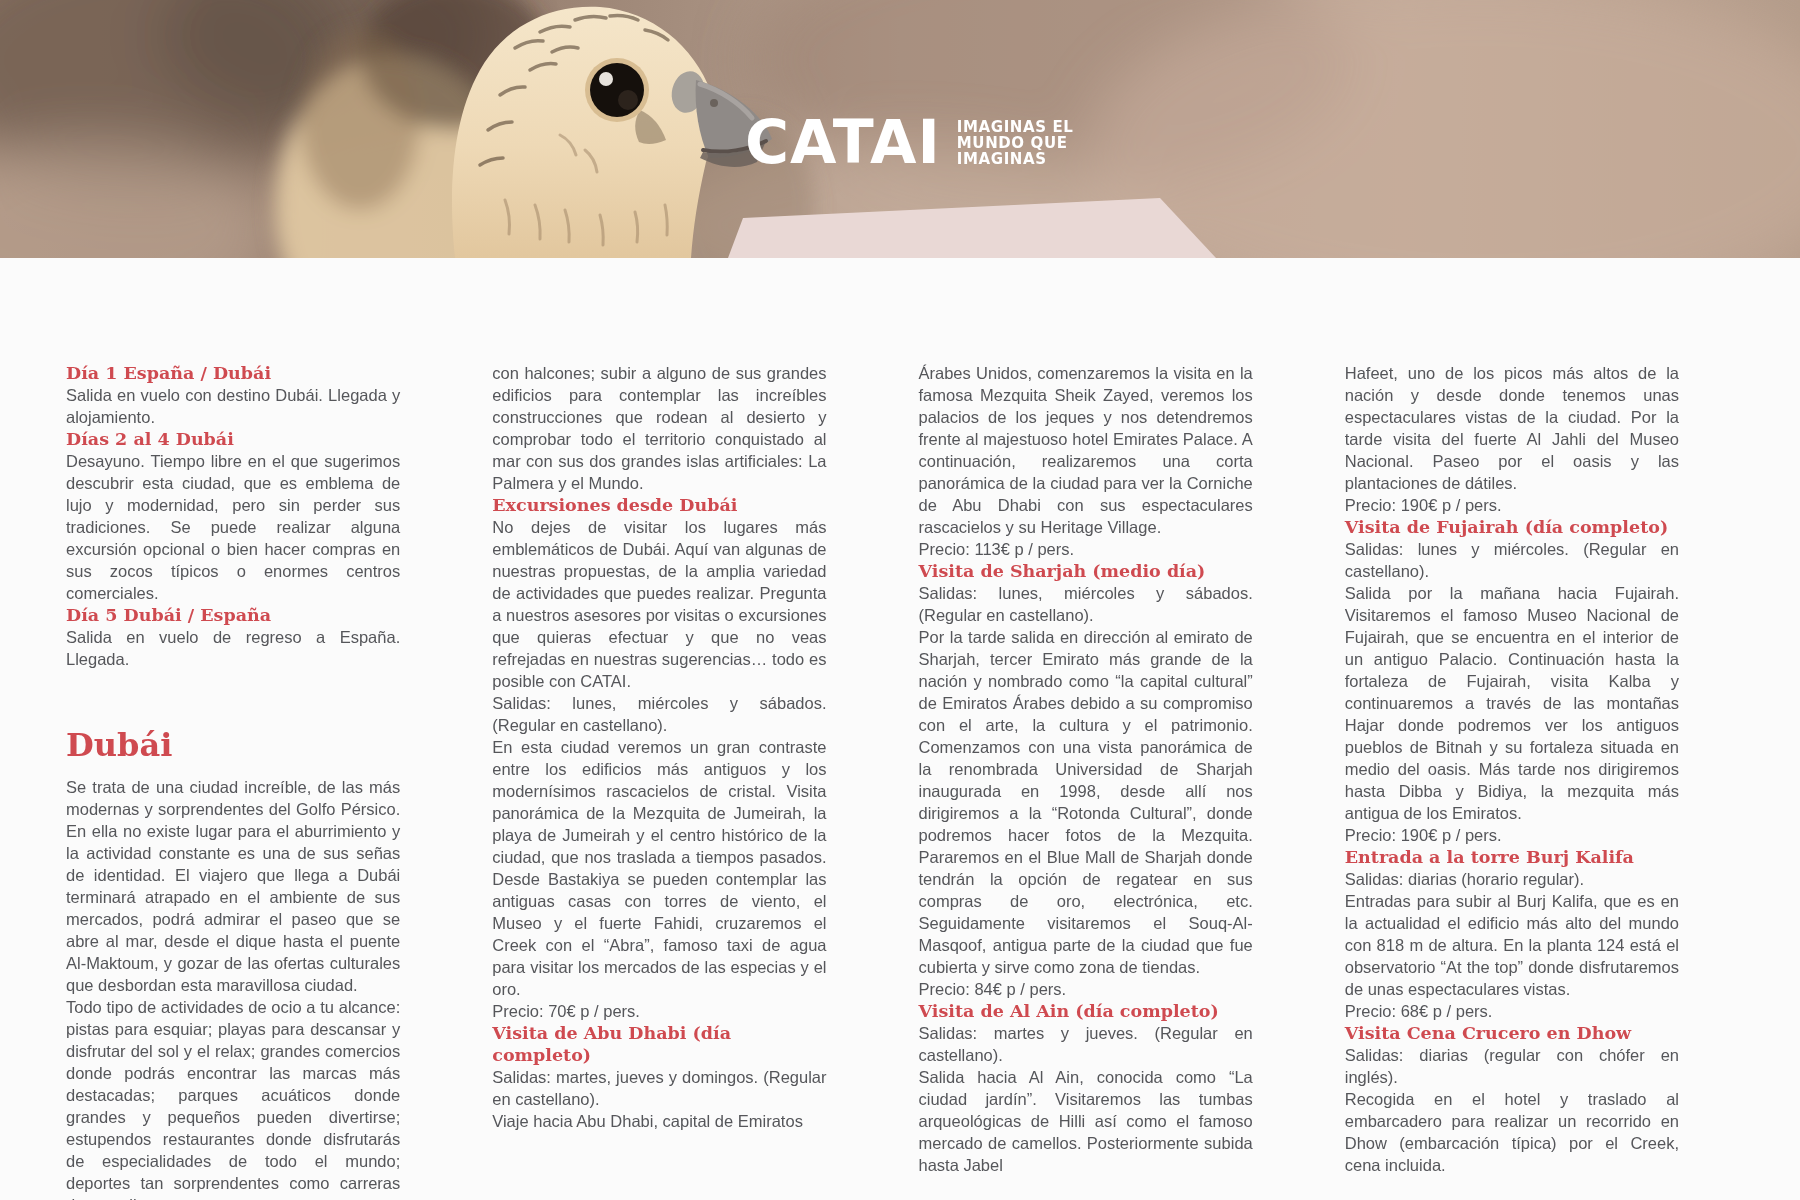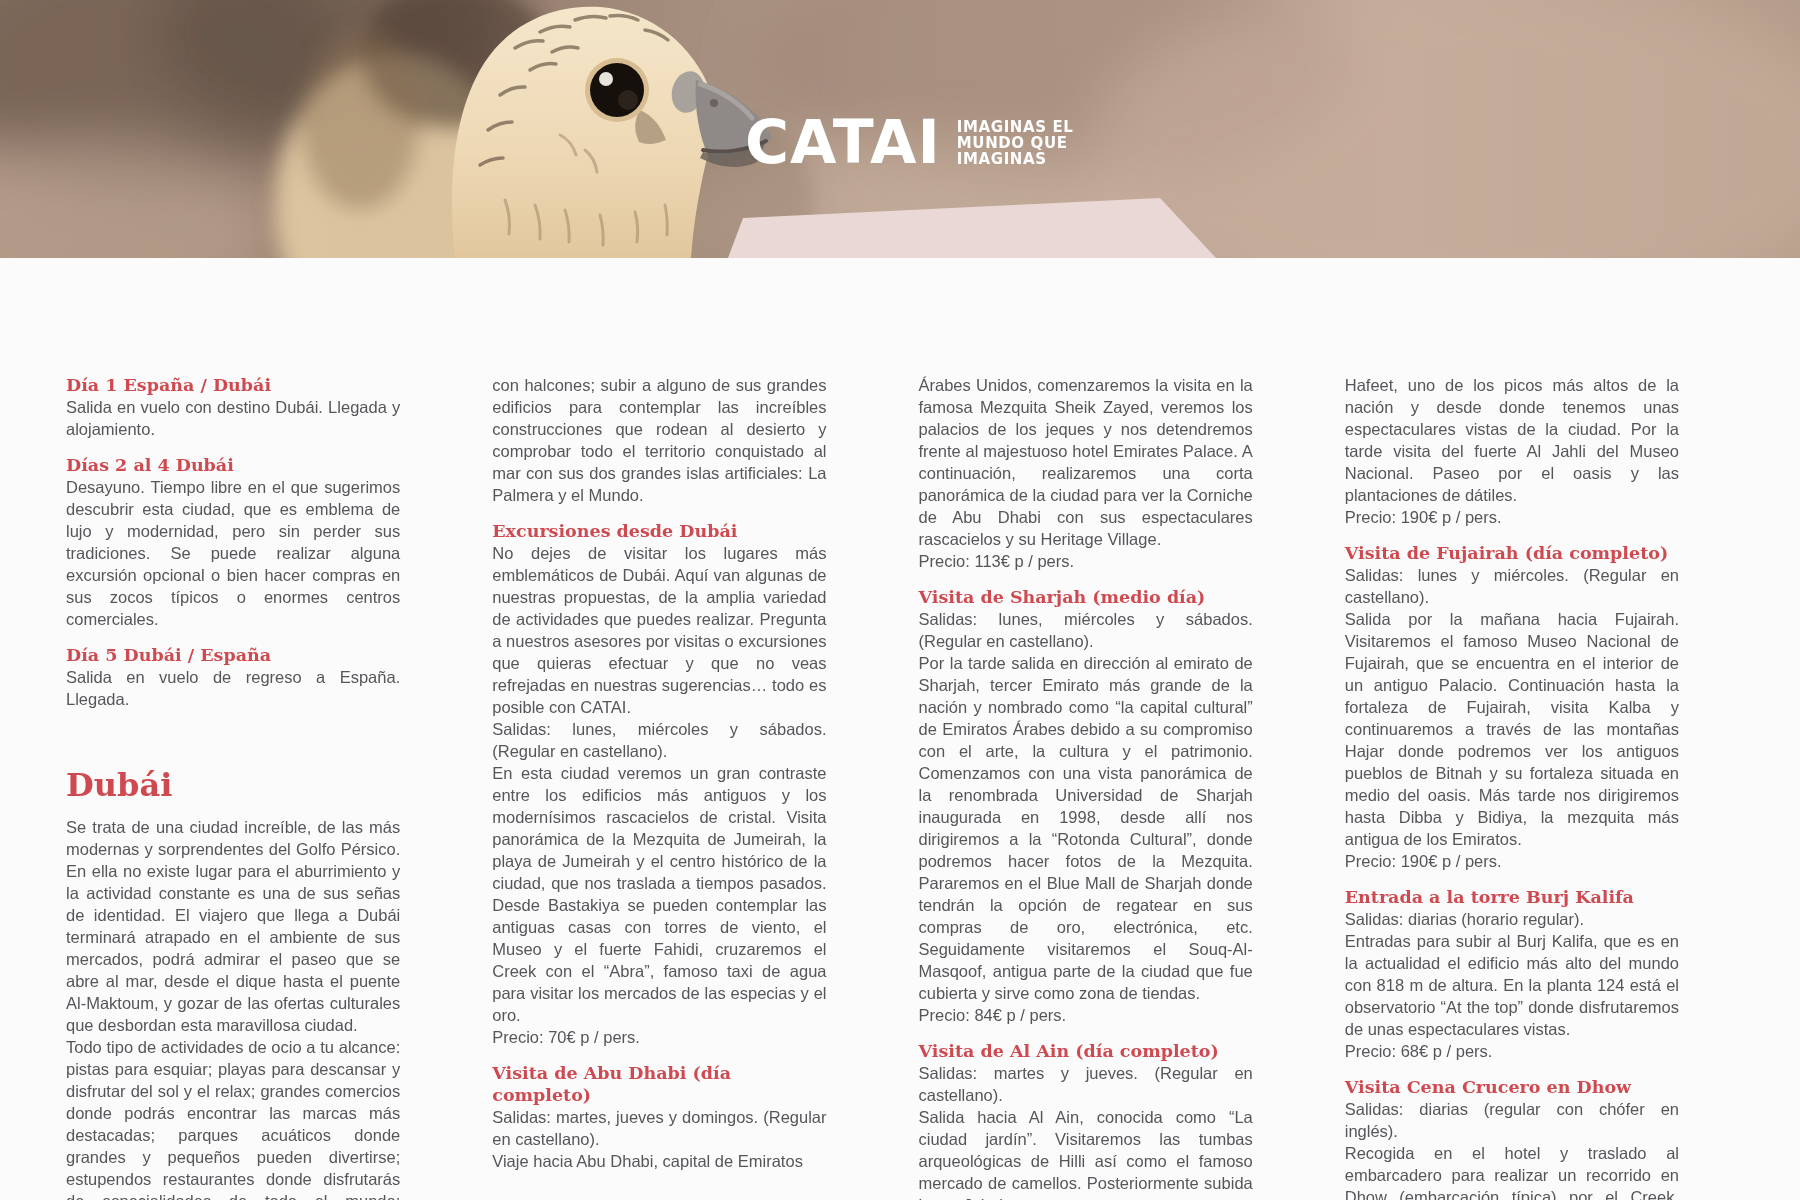--- a/index.html
+++ b/index.html
@@ -44,29 +44,28 @@
   .col { flex:1 1 0; min-width:0; }
   .para {
     font-size:16.5px; line-height:22px;
     color:var(--body-text, #55565a);
     text-align:justify; hyphens:auto; -webkit-hyphens:auto;
   }
   .heading {
     font-family:"DejaVu Serif", serif;
     font-weight:700; font-size:17.5px; line-height:22px;
     color:var(--accent, #cf4a50);
-    margin-top:14px;
   }
   .title {
     font-family:"DejaVu Serif", serif;
     font-weight:700; font-size:32px; line-height:30px;
     color:var(--accent, #cf4a50);
     margin-top:60px; margin-bottom:16px;
   }
-  .col > :first-child { margin-top:12px; }
+  .col > :first-child { margin-top:0; }
 </style>
 </head>
 <body>
 
 <div class="page">
 
   <header class="hero">
 
     <svg width="1800" height="258" viewBox="0 0 1800 258" aria-hidden="true">
       <defs>

